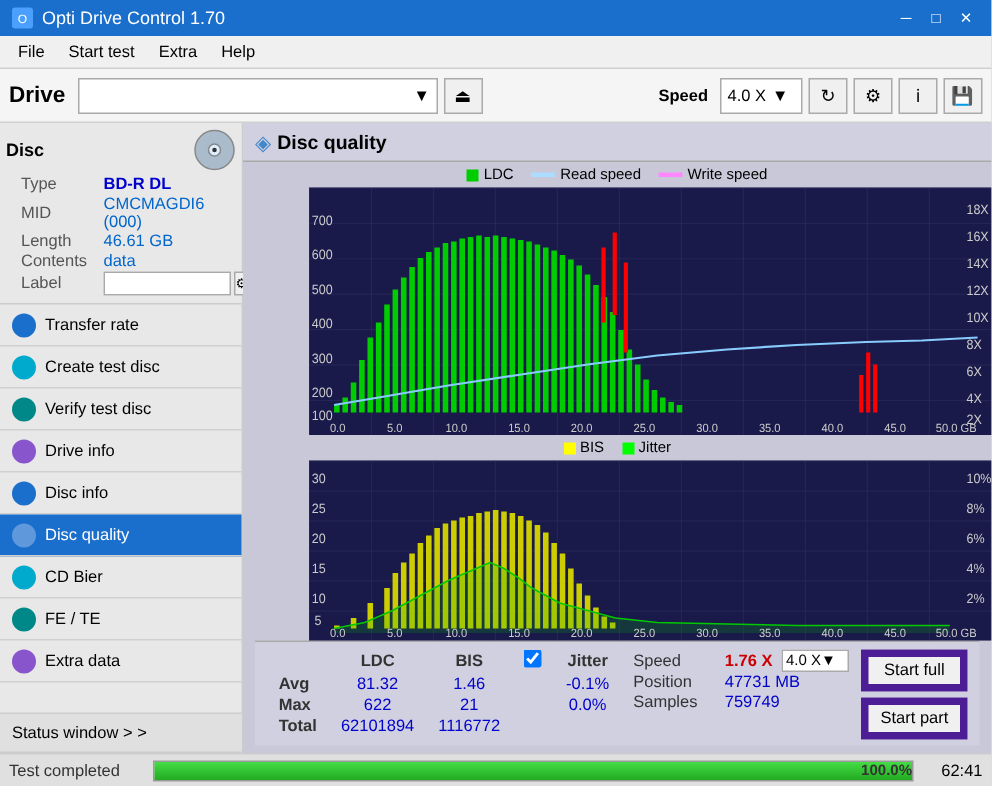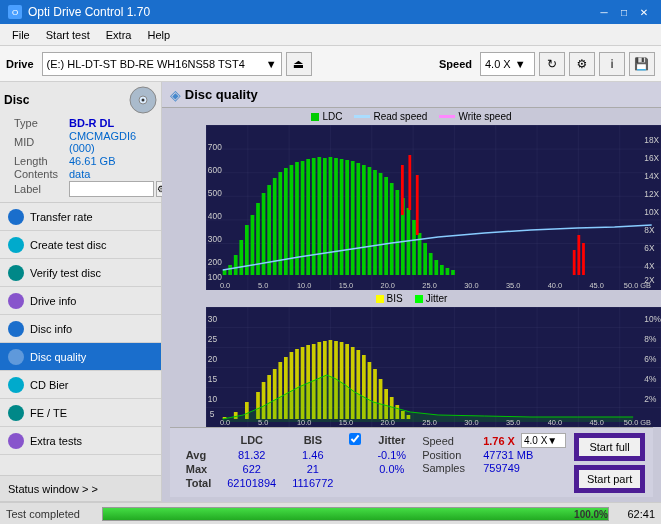--- a/index.html
+++ b/index.html
@@ -11,21 +11,21 @@
     .title-bar-icon { width: 14px; height: 14px; background: #4a9fff; border-radius: 2px; display: flex; align-items: center; justify-content: center; font-size: 8px; color: white; }
     .title-bar-controls { display: flex; gap: 2px; }
     .title-btn { width: 18px; height: 18px; display: flex; align-items: center; justify-content: center; cursor: pointer; font-size: 10px; color: white; }
 
     
     .menu-bar { background: #f0f0f0; height: 22px; display: flex; align-items: center; padding: 0 4px; border-bottom: 1px solid #d0d0d0; }
     .menu-item { padding: 2px 8px; cursor: pointer; font-size: 11px; }
 
     
     .toolbar { background: #f5f5f5; height: 36px; display: flex; align-items: center; padding: 0 6px; border-bottom: 1px solid #d0d0d0; gap: 4px; }
-    .toolbar-label { font-size: 11px; font-weight: bold; margin-right: 4px; }
+    .toolbar-label { font-size: 15px; font-weight: bold; margin-right: 4px; }
     .drive-select { display: flex; align-items: center; background: white; border: 1px solid #aaa; padding: 2px 4px; height: 24px; min-width: 240px; font-size: 11px; }
     .toolbar-btn { width: 26px; height: 24px; background: #f0f0f0; border: 1px solid #aaa; display: flex; align-items: center; justify-content: center; cursor: pointer; font-size: 12px; }
     .speed-label { font-size: 11px; font-weight: bold; margin: 0 4px; }
     .speed-select { background: white; border: 1px solid #aaa; padding: 2px 4px; height: 24px; font-size: 11px; min-width: 55px; display: flex; align-items: center; }
     .toolbar-spacer { flex: 1; }
 
     
     .main { display: flex; height: calc(524px - 24px - 22px - 36px - 22px); }
 
     
@@ -124,21 +124,20 @@
 <div class="menu-bar">
   <div class="menu-item">File</div>
   <div class="menu-item">Start test</div>
   <div class="menu-item">Extra</div>
   <div class="menu-item">Help</div>
 </div>
 
 <div class="toolbar">
   <span class="toolbar-label">Drive</span>
   <div class="drive-select">
-    <span style="font-size:11px;">(E:)  HL-DT-ST BD-RE  WH16NS58 TST4</span>
     <span style="margin-left:auto;">▼</span>
   </div>
   <div class="toolbar-btn">⏏</div>
   <div class="toolbar-spacer"></div>
   <span class="speed-label">Speed</span>
   <div class="speed-select">
     <span>4.0 X</span>
     <span style="margin-left:4px;">▼</span>
   </div>
   <div class="toolbar-btn">↻</div>
@@ -211,21 +210,21 @@
       <div class="nav-item">
         <div class="nav-item-icon cyan"></div>
         <span>CD Bier</span>
       </div>
       <div class="nav-item">
         <div class="nav-item-icon teal"></div>
         <span>FE / TE</span>
       </div>
       <div class="nav-item">
         <div class="nav-item-icon purple"></div>
-        <span>Extra tests</span>
+        <span>Extra data</span>
       </div>
     </div>
 
     <div class="status-section">
       <div class="status-window-btn">
         <span>Status window &gt; &gt;</span>
       </div>
     </div>
   </div>
 

